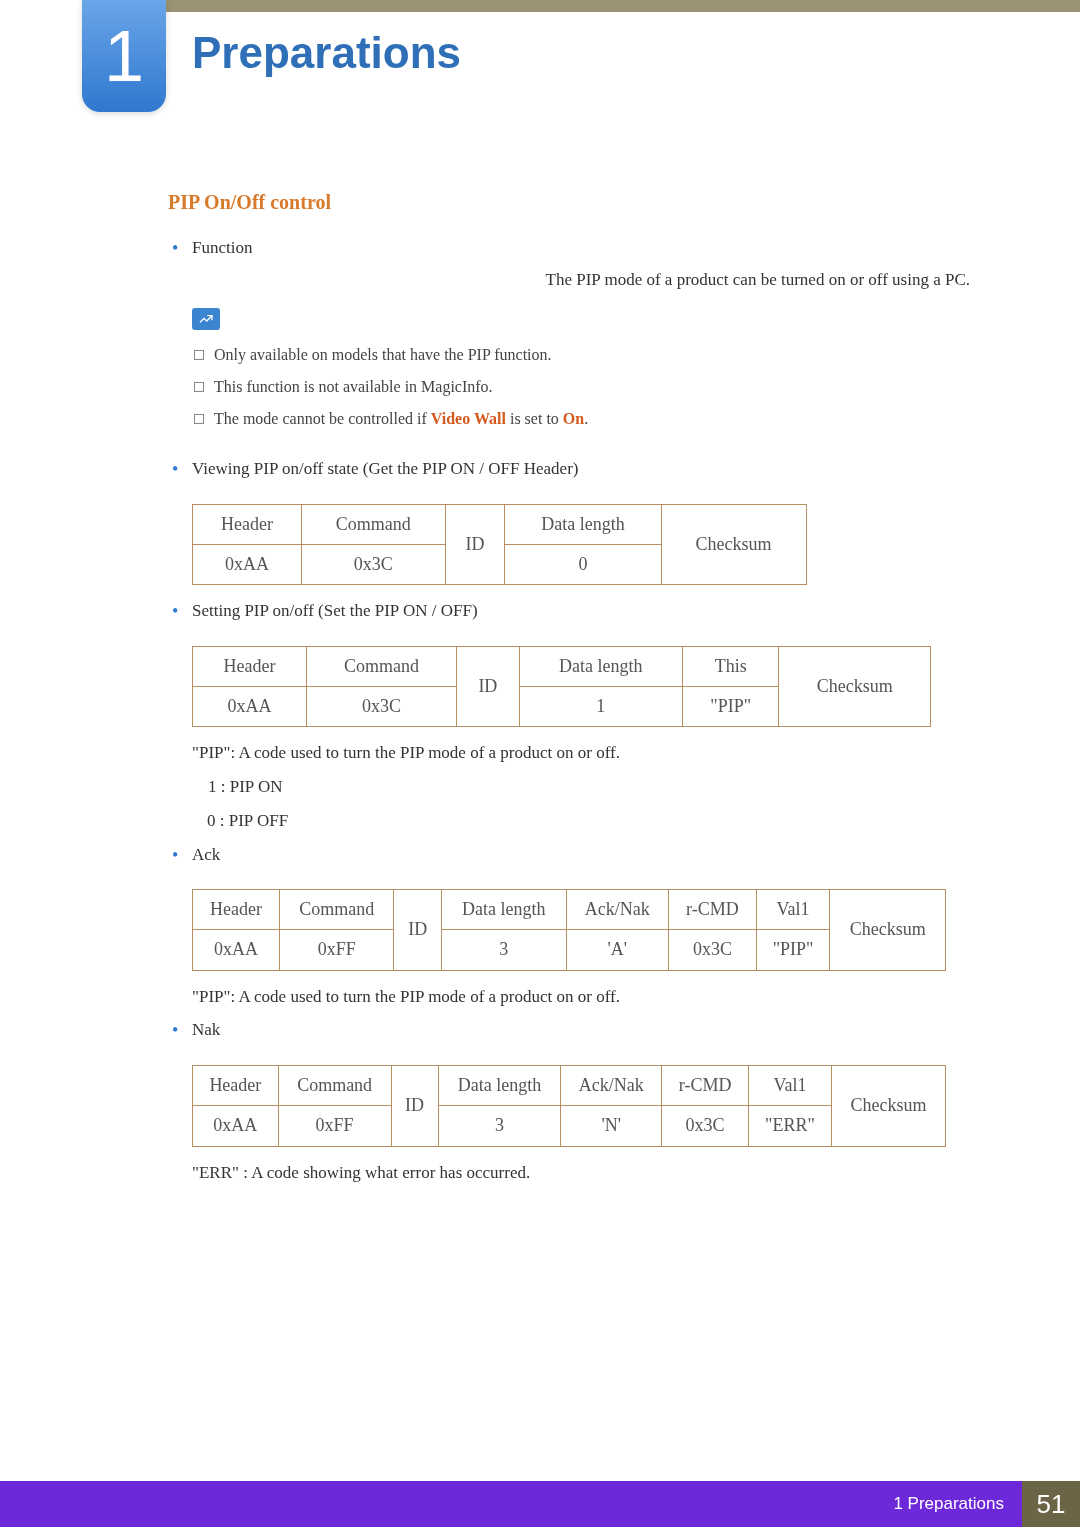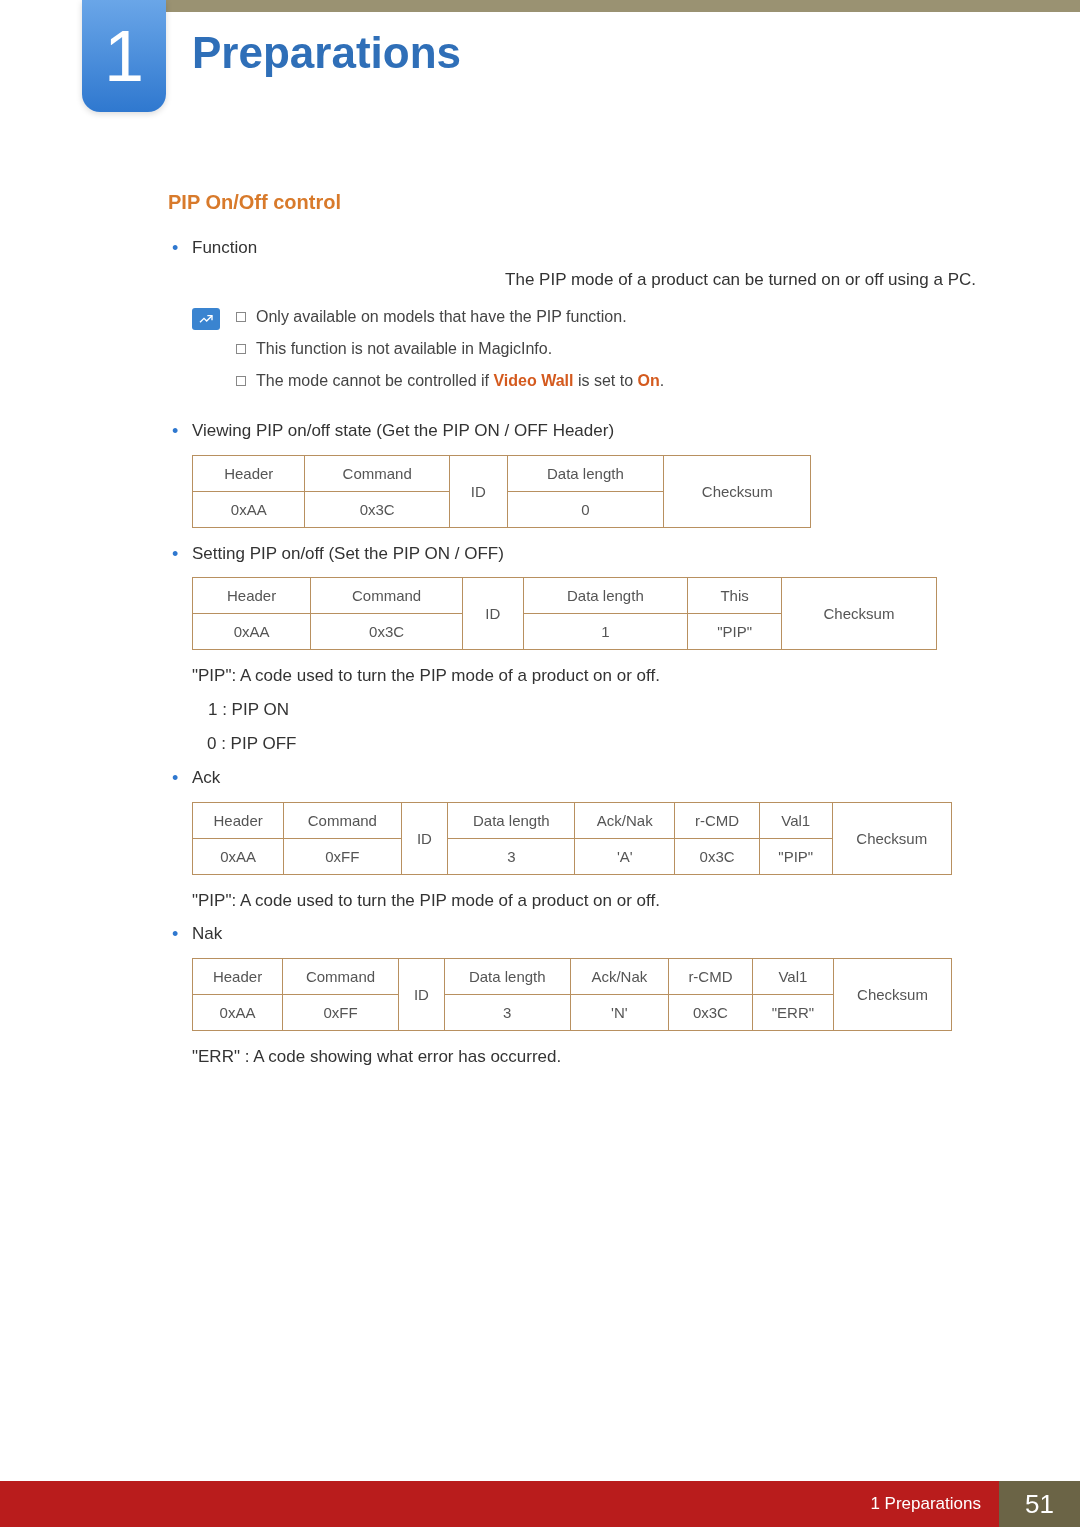--- a/index.html
+++ b/index.html
@@ -34,24 +34,25 @@
   }
   .chapter-title {
     position: absolute;
     left: 192px; top: 28px;
     font-size: 44px;
     font-weight: bold;
     color: #2f6fb8;
   }
   .content {
     position: absolute;
-    left: 168px; top: 188px; right: 104px;
+    left: 168px; top: 188px; right: 110px;
     font-size: 17px;
     color: #333;
     line-height: 1.4;
+    font-family: Liberation Serif, serif;
   }
   .section-title {
     color: #d87a2b;
     font-weight: bold;
     font-size: 20px;
     margin-bottom: 20px;
   }
   ul.blue-bullets { list-style: none; padding-left: 0; }
   ul.blue-bullets > li { position: relative; padding-left: 24px; margin-bottom: 10px; }
   ul.blue-bullets > li::before {
@@ -67,60 +68,60 @@
   .note-icon svg { width:16px; height:16px; }
   .note-list { list-style:none; padding:0; }
   .note-list li { position:relative; padding-left:22px; margin-bottom:10px; font-size:16px; color:#444;}
   .note-list li::before {
     content:""; position:absolute; left:2px; top:6px;
     width:8px; height:8px; border:1px solid #888;
   }
   .inline-bold-red { color:#d45a1e; font-weight:bold; }
   table.protocol {
     border-collapse: collapse;
-    margin: 12px 0 14px 24px;
+    margin: 23px 0 14px 24px;
     width: calc(100% - 24px);
-    font-size: 15px;
+    font-size: 18px;
     color:#555;
   }
   table.protocol td, table.protocol th {
     border: 1px solid #b89060;
     padding: 7px 10px;
     text-align: center;
     font-weight: normal;
   }
   .subtext { margin: 6px 0 10px 24px; }
   .footer {
     position:absolute; bottom:0; left:0; right:0; height:46px;
-    background:#b91c1c; display:flex; justify-content:flex-end; align-items:stretch;
+    background:#6d28d9; display:flex; justify-content:flex-end; align-items:stretch;
   }
   .footer-label {
     display:flex; align-items:center; padding:0 18px; color:#fff; font-size:17px;
   }
   .footer-page {
-    width:81px; background:#6b6446; color:#fff; display:flex; align-items:center; justify-content:center;
+    width:58px; background:#6b6446; color:#fff; display:flex; align-items:center; justify-content:center;
     font-size:26px; font-weight:300;
   }
 </style>
 </head>
 <body>
 
 <div class="top-bar"></div>
 <div class="chapter-badge">1</div>
 <div class="chapter-title">Preparations</div>
 
 <div class="content">
   <div class="section-title">PIP On/Off control</div>
 
   <ul class="blue-bullets">
     <li>
       <span>Function</span>
       <div class="desc" style="margin-left:0;">The PIP mode of a product can be turned on or off using a PC.</div>
 
-      <div class="note-block" style="margin-left:0;">
+      <div class="note-block" style="margin-left:0;flex-direction:column;">
         <div class="note-icon">
           <svg viewBox="0 0 24 24" fill="none" stroke="#fff" stroke-width="2">
               <path d="M3 17l6-6 4 4 8-8"></path>
               <path d="M14 7h7v7"></path>
             </svg>
         </div>
         <ul class="note-list">
           <li>Only available on models that have the PIP function.</li>
           <li>This function is not available in MagicInfo.</li>
           <li>

